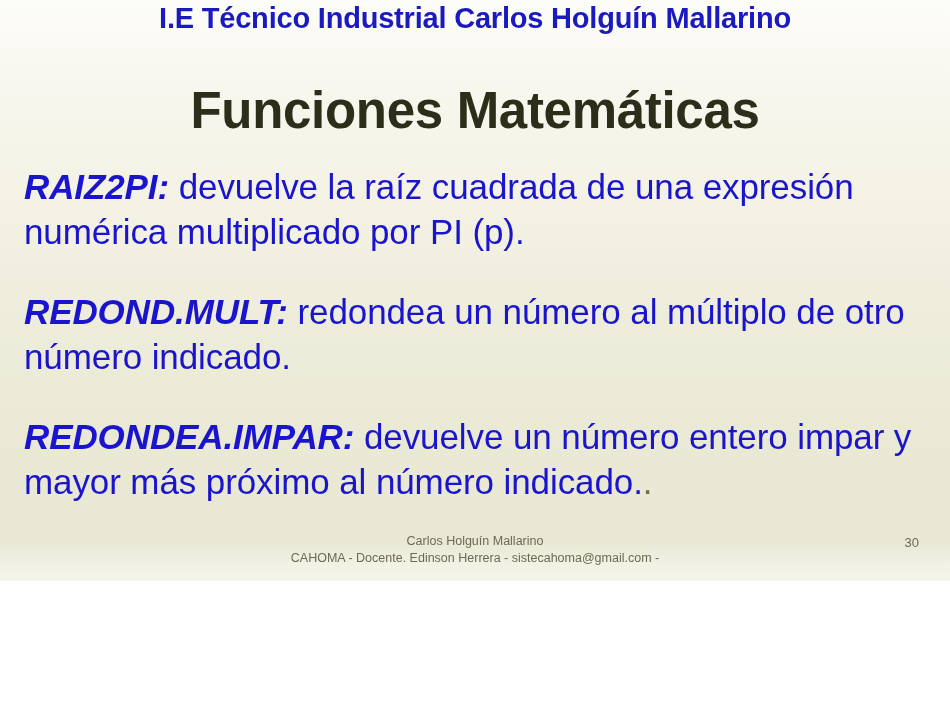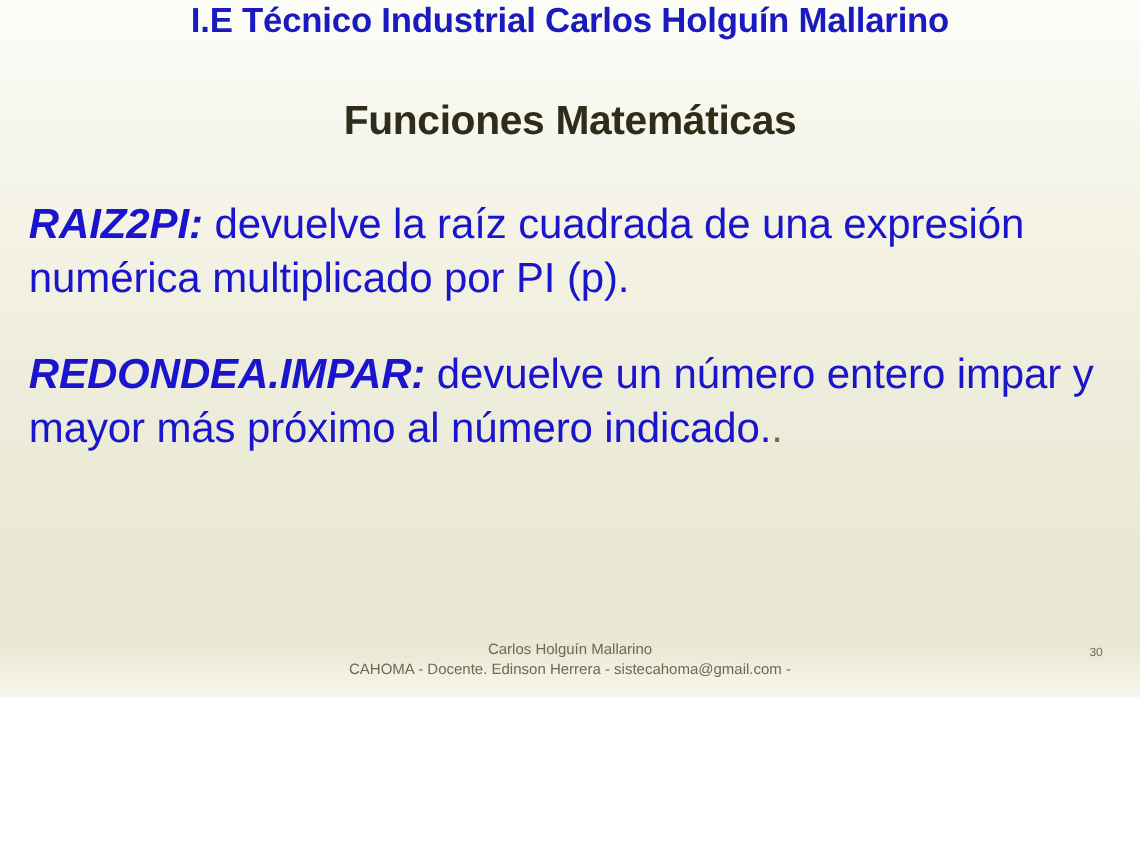--- a/index.html
+++ b/index.html
@@ -47,21 +47,21 @@
     white-space: nowrap;
   }
 
   
   .slide-title {
     position: absolute;
     top: 82px;
     left: 0;
     width: 950px;
     text-align: center;
-    font-size: 34px;
+    font-size: 51px;
     font-weight: bold;
     color: #2d2d1a;
     letter-spacing: -0.3px;
     line-height: 1.15;
     white-space: nowrap;
   }
 
   
   .content {
     position: absolute;
@@ -105,39 +105,42 @@
   }
 
   .footer-line {
     display: block;
   }
 
   .page-number {
     position: absolute;
     right: 31px;
     bottom: 31px;
-    font-size: 10px;
+    font-size: 13px;
     color: #6b6b52;
   }
 </style>
 </head>
 <body>
 
 <div class="slide">
 
   <div class="slide-header">I.E Técnico Industrial Carlos Holguín Mallarino</div>
 
   <div class="slide-title">Funciones Matemáticas</div>
 
   <div class="content">
 
     <p class="para">
       <span class="fn">RAIZ2PI:</span><span> devuelve la raíz cuadrada de una expresión numérica multiplicado por PI (p).</span>
     </p>
 
+    <p class="para">
+      <span class="fn">REDOND.MULT:</span><span> redondea un número al múltiplo de otro número indicado.</span>
+    </p>
 
     <p class="para">
       <span class="fn">REDONDEA.IMPAR:</span><span> devuelve un número entero impar y mayor más próximo al número indicado.</span><span class="dot-mark">.</span>
     </p>
 
   </div>
 
   <div class="footer">
     <span class="footer-line">Carlos Holguín Mallarino</span>
     <span class="footer-line">CAHOMA - Docente. Edinson Herrera - sistecahoma@gmail.com  -</span>

